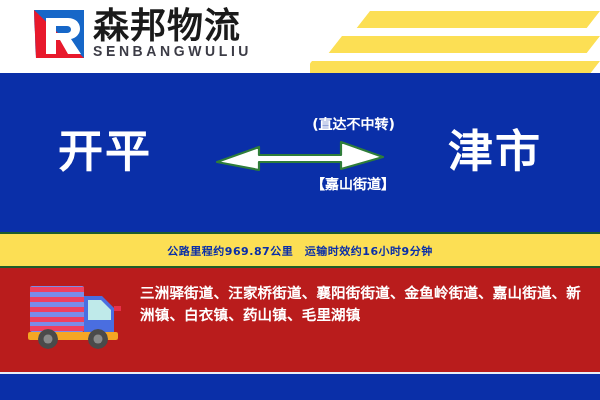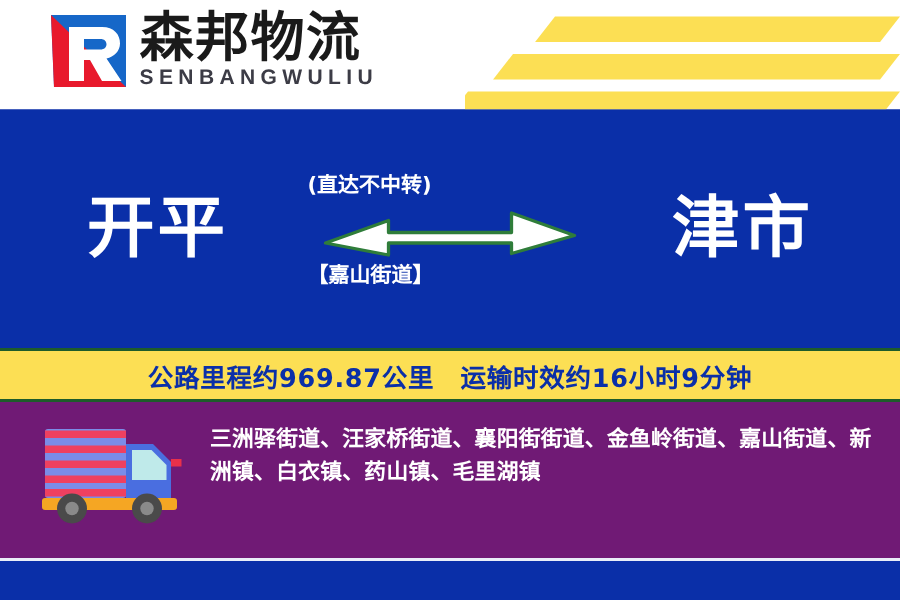--- a/index.html
+++ b/index.html
@@ -105,21 +105,21 @@
   }
   .city-origin { left: 58px; }
   .city-dest  { right: 58px; }
 
   .arrow-group {
     position: absolute;
     left: 50%;
     top: 42px;
     transform: translateX(-50%);
     width: 190px;
-    text-align: left;
+    text-align: right;
   }
   .arrow-note {
     font-family: "DejaVu Sans", "Liberation Sans", sans-serif;
     font-size: 14px;
     font-weight: 700;
     color: #ffffff;
     line-height: 18px;
     white-space: nowrap;
   }
   .arrow-note.top { margin-bottom: 3px; }
@@ -138,34 +138,34 @@
     background: #fcdf54;
     border-top: 2px solid #1d5c2a;
     border-bottom: 2px solid #1d5c2a;
     box-sizing: border-box;
     display: flex;
     align-items: center;
     justify-content: center;
   }
   .distance-text {
     font-family: "DejaVu Sans", "Liberation Sans", sans-serif;
-    font-size: 17px;
+    font-size: 11px;
     font-weight: 700;
     color: #0a2fa8;
     letter-spacing: 0.5px;
     white-space: nowrap;
   }
 
   
   .coverage {
     position: absolute;
     left: 0; top: 268px;
     width: 600px;
     height: 104px;
-    background: #701a75;
+    background: #b91c1c;
   }
   .truck-icon {
     position: absolute;
     left: 26px;
     top: 12px;
     width: 98px;
     height: 70px;
   }
   .truck-icon svg { display: block; }
   .coverage-text {

